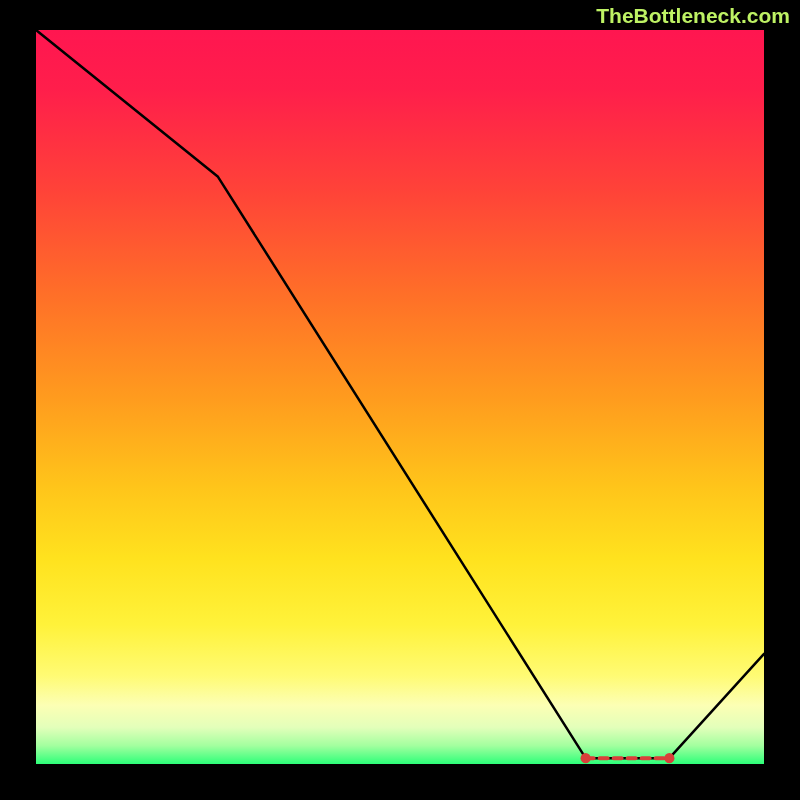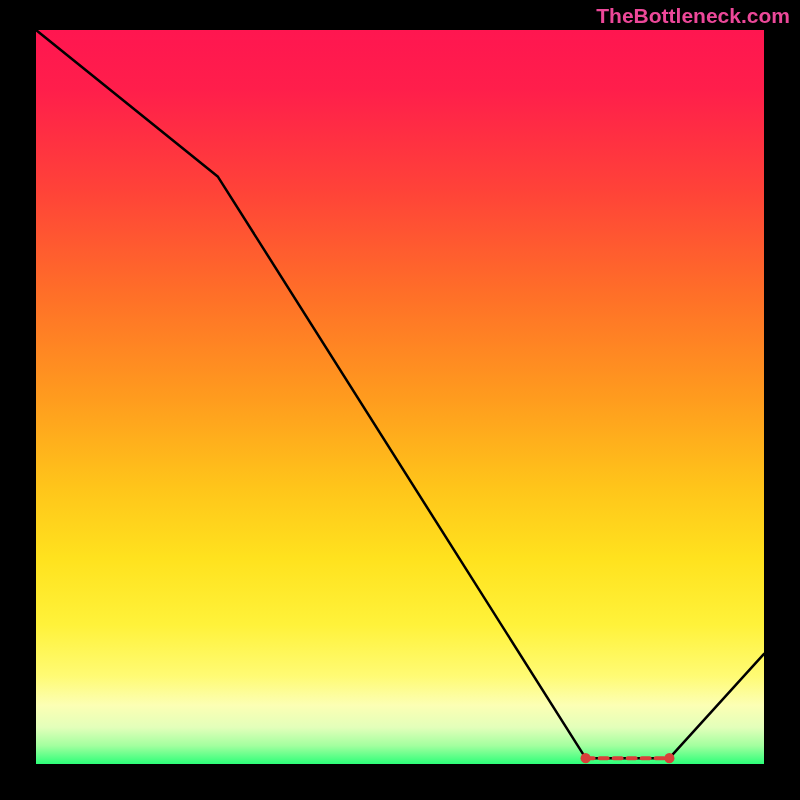--- a/index.html
+++ b/index.html
@@ -13,21 +13,21 @@
   }
   .stage {
     position: relative;
     width: 800px;
     height: 800px;
   }
   .watermark {
     position: absolute;
     top: 4px;
     right: 10px;
-    color: #ec4899;
+    color: #bef264;
     font-size: 21px;
     font-weight: 600;
     z-index: 10;
     user-select: none;
   }
   .plot {
     position: absolute;
     left: 36px;
     top: 30px;
     width: 728px;

